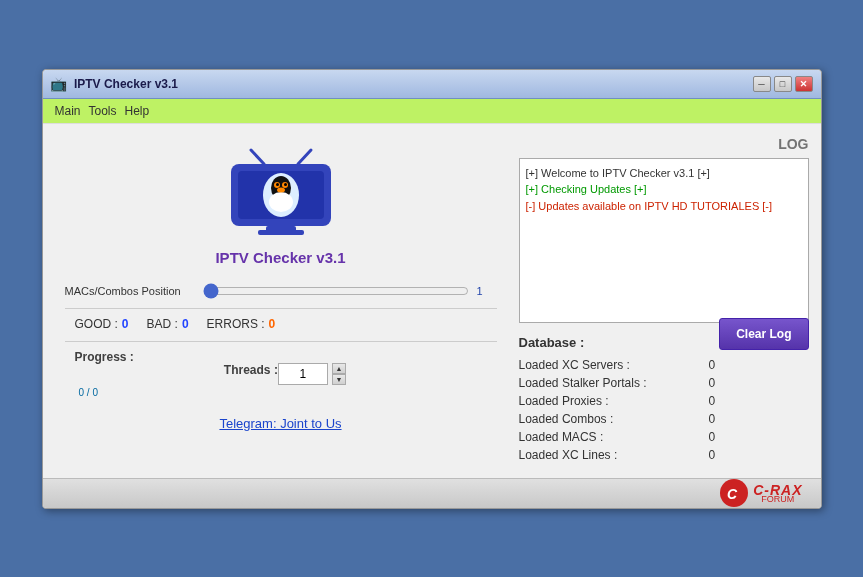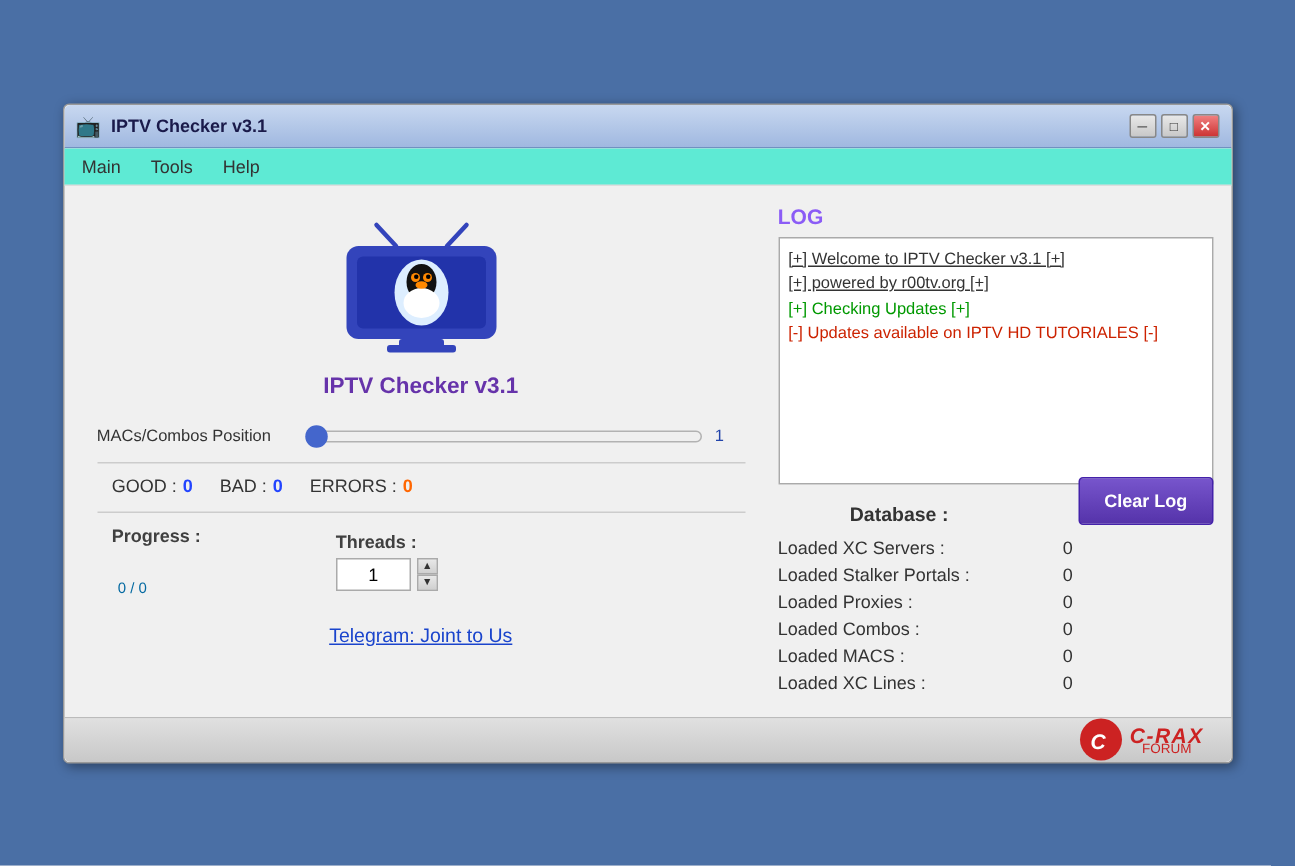--- a/index.html
+++ b/index.html
@@ -57,24 +57,23 @@
       display: flex;
       align-items: center;
       justify-content: center;
       font-size: 9px;
       font-weight: bold;
     }
     .title-btn-min { background: linear-gradient(to bottom, #e8e8e8, #c8c8c8); color: #333; }
     .title-btn-max { background: linear-gradient(to bottom, #e8e8e8, #c8c8c8); color: #333; }
     .title-btn-close { background: linear-gradient(to bottom, #f08080, #cc3333); color: white; }
     .menu-bar {
-      background: #5eead4;
+      background: #bef264;
       padding: 3px 8px;
       display: flex;
-      gap: 12px;
       border-bottom: 1px solid #ddd;
     }
     .menu-item {
       font-size: 12px;
       color: #333;
       cursor: pointer;
       padding: 2px 4px;
     }
     .content-area {
       display: flex;
@@ -174,21 +173,21 @@
       margin-bottom: 4px;
     }
     .block-val {
       color: #0369a1;
       font-size: 10px;
       padding-left: 4px;
       margin-top: 19px;
     }
     .threads-block {
       display: flex;
-      flex-direction: column;
+      flex-direction: row;
       margin-left: 80px;
     }
     .threads-input-row {
       display: flex;
       align-items: center;
       gap: 4px;
     }
     .threads-input {
       width: 50px;
       height: 22px;
@@ -234,48 +233,47 @@
       text-decoration: underline;
       cursor: pointer;
       margin-top: 20px;
     }
     .right-panel {
       width: 290px;
       display: flex;
       flex-direction: column;
     }
     .log-title {
-      text-align: left;
-      color: #8b5cf6;
+      text-align: right;
+      color: #737373;
       font-size: 14px;
       font-weight: bold;
       margin-bottom: 6px;
     }
     .log-box {
       background: white;
       border: 1px solid #aaa;
       padding: 6px;
       height: 165px;
       font-size: 11px;
       overflow-y: auto;
       line-height: 1.5;
       margin-bottom: 12px;
     }
-    .log-line-normal { color: #333; text-decoration: underline; }
+    .log-line-normal { color: #333; }
     .log-line-green { color: #009900; }
     .log-line-red { color: #cc2200; }
     .database-section {
       flex: 1;
     }
     .db-title {
       font-size: 13px;
       font-weight: bold;
       color: #333;
       margin-bottom: 8px;
-      margin-left: 48px;
     }
     .db-row {
       display: flex;
       justify-content: space-between;
       align-items: center;
       margin-bottom: 4px;
       padding-right: 80px;
     }
     .db-label { color: #333; font-size: 12px; }
     .db-val { color: #333; font-size: 12px; min-width: 20px; }
@@ -430,21 +428,20 @@
           <span class="telegram-link">Telegram: Joint to Us</span>
         </div>
       </div>
     </div>
 
     <div class="right-panel">
 
       <div class="log-title">LOG</div>
       <div class="log-box">
         <div class="log-line-normal">[+] Welcome to IPTV Checker v3.1 [+]</div>
-        <div class="log-line-normal">[+] powered by r00tv.org [+]</div>
         <div class="log-line-green">[+] Checking Updates [+]</div>
         <div class="log-line-red">[-] Updates available on IPTV HD TUTORIALES [-]</div>
       </div>
 
       <div class="database-section">
         <div class="db-title">Database :</div>
         <div class="db-rows-area">
           <div class="db-row">
             <span class="db-label">Loaded XC Servers :</span>
             <span class="db-val">0</span>

